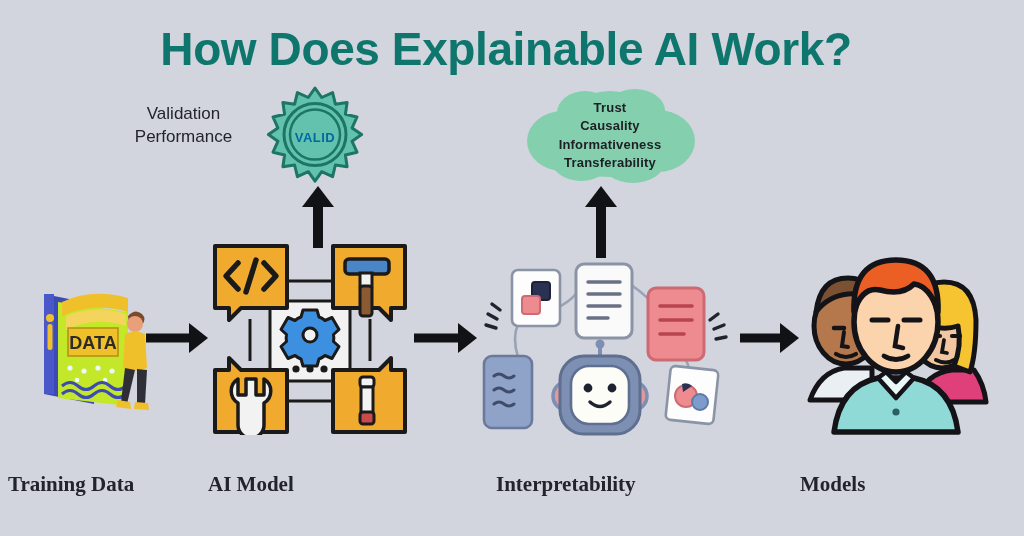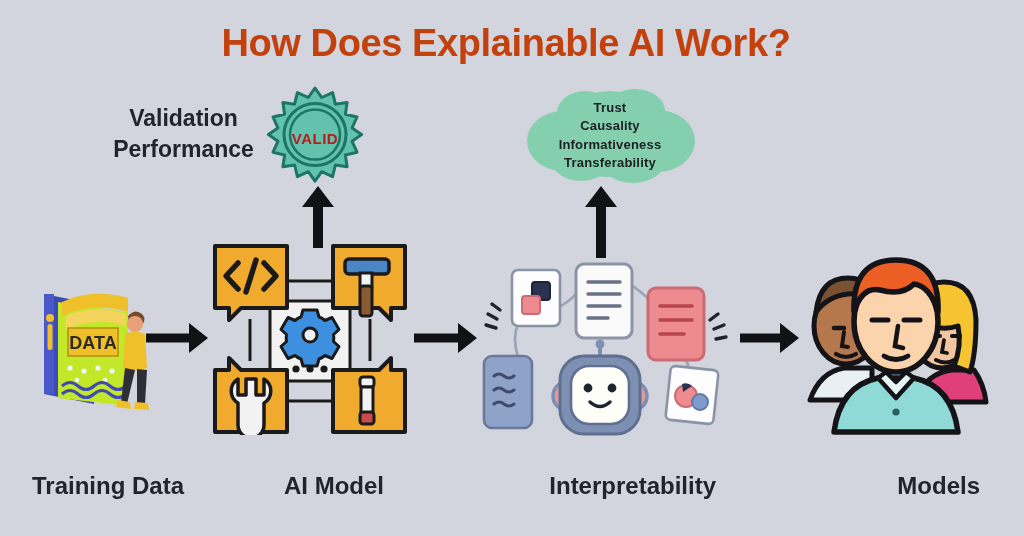--- a/index.html
+++ b/index.html
@@ -13,44 +13,45 @@
     position: relative;
     width: 1024px; height: 536px;
     background: #d2d5dd;
   }
 
   
   .title {
     position: absolute;
     top: 22px; left: 0; width: 1012px;
     text-align: center;
-    font-size: 38px;
+    font-size: 46px;
     font-weight: 800;
     letter-spacing: -0.4px;
-    color: #c2410c;
+    color: #0f766e;
   }
 
   
   .stage-label {
     position: absolute;
-    text-align: right;
-    font-size: 24px;
+    text-align: left;
+    font-size: 21px;
     font-weight: 700;
     color: #23242b;
     line-height: 1.35;
+    font-family: Liberation Serif, serif;
   }
 
   
   .valid-label {
     position: absolute;
     left: 96px; top: 103px;
     width: 175px;
     text-align: center;
-    font-size: 23px;
-    font-weight: 700;
+    font-size: 17px;
+    font-weight: 400;
     color: #23242b;
     line-height: 1.34;
   }
 
   
   .arrow-h, .arrow-v { position: absolute; }
   .arrow-h .shaft {
     position: absolute; left: 0; top: 50%;
     transform: translateY(-50%);
     height: 9px; background: #111216;
@@ -85,22 +86,22 @@
     line-height: 1.42;
     letter-spacing: .2px;
   }
   .cloud-text div { white-space: nowrap; }
 
   
   .badge-wrap { position: absolute; left: 263px; top: 86px; width: 104px; height: 100px; }
   .badge-text {
     position: absolute; left: 0; top: 44px; width: 104px;
     text-align: center;
-    font-size: 15px; font-weight: 800;
-    color: #b91c1c; letter-spacing: .5px;
+    font-size: 13px; font-weight: 800;
+    color: #0369a1; letter-spacing: .5px;
   }
 
   
   .aimodel { position: absolute; left: 212px; top: 243px; width: 196px; height: 192px; }
 
   
   .training { position: absolute; left: 32px; top: 272px; width: 124px; height: 146px; }
 
   
   .interp { position: absolute; left: 478px; top: 262px; width: 256px; height: 176px; }

